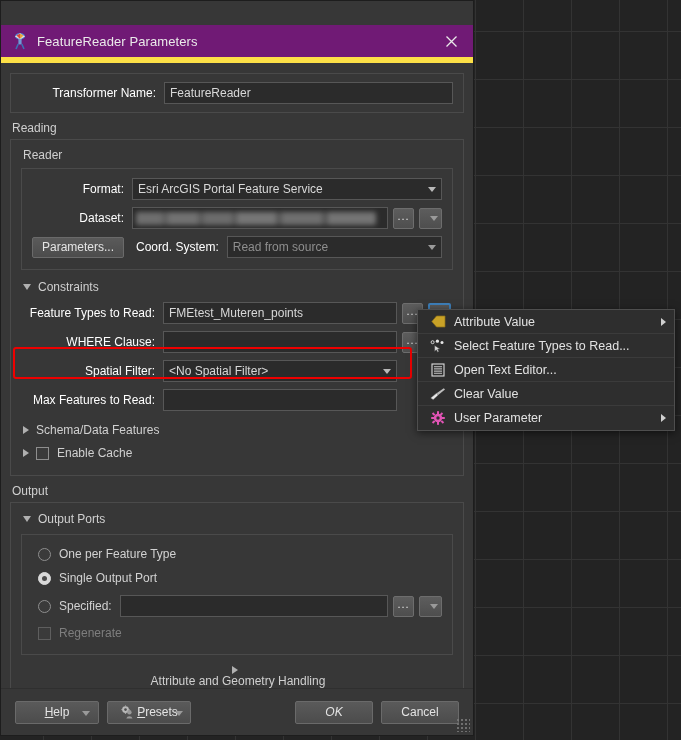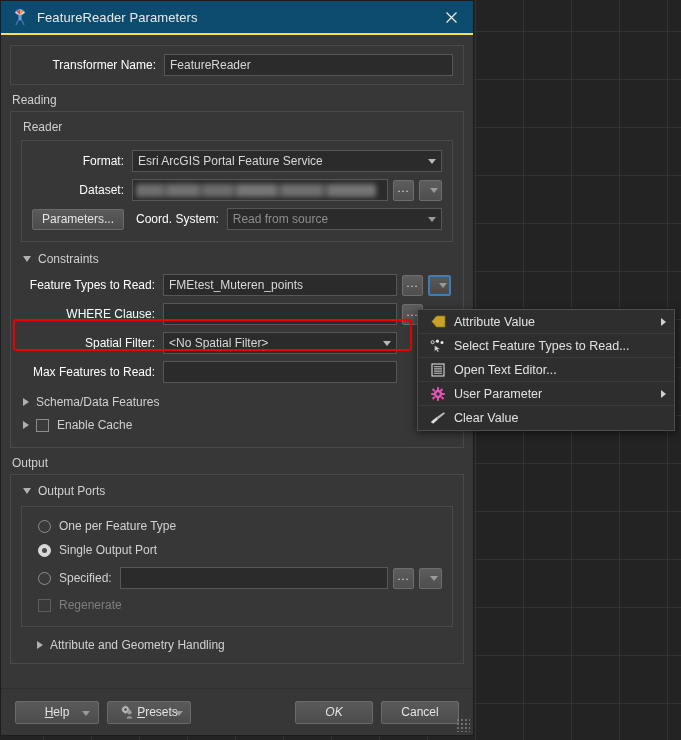--- a/index.html
+++ b/index.html
@@ -21,23 +21,24 @@
   }
   
   #dialog{
     position:absolute;left:0;top:0;width:474px;height:736px;
     background:#373737;
     border:1px solid #1d1d1d;
     box-sizing:border-box;
     display:flex;flex-direction:column;
   }
   .titlebar{
-    height:32px;min-height:32px;background:#0c4a6e;
+    height:32px;min-height:32px;background:#701a75;
     display:flex;align-items:center;padding:0 0 0 10px;
-    border-bottom:2px solid #fde047;
+    border-bottom:6px solid #fde047;
+    margin-top:24px;
   }
   .title-icon{width:18px;height:18px;position:relative;margin-right:8px;flex:none;}
   .title-text{font-size:13px;color:#eaeaea;flex:1;letter-spacing:.1px;}
   .close-btn{
     width:44px;height:31px;display:flex;align-items:center;justify-content:center;
     color:#e8e8e8;font-size:16px;font-weight:300;cursor:pointer;
   }
   .close-btn svg{display:block;}
   .dlg-body{
     flex:1;background:#373737;padding:10px 9px 0 9px;box-sizing:border-box;
@@ -301,21 +302,21 @@
           <span class="btn-drop">
               <span class="caret dim"></span>
             </span>
         </div>
         <div class="opt-row dim" style="margin-bottom:10px;text-align:center;">
           <span class="chk dim"></span>
           <span>Regenerate</span>
         </div>
       </div>
 
-      <div class="exp-head" style="margin:11px 0 2px 16px;">
+      <div class="exp-head" style="margin:11px 0 2px 2px;flex-direction:column;">
         <span class="tri closed"></span>
         <span>Attribute and Geometry Handling</span>
       </div>
     </div>
 
   </div>
 
   <div class="footer">
     <div class="btn-std" style="width:84px;height:23px;position:relative;">
       <span><u>H</u><span>elp</span></span>
@@ -373,41 +374,41 @@
       <svg width="14" height="14" viewBox="0 0 14 14">
         <rect x="1" y="1" width="12" height="12" fill="#2e2e2e" stroke="#dcdcdc" stroke-width="1.1"></rect>
         <path d="M3 3.6 H11 M3 5.3 H11 M3 7 H11 M3 8.7 H11 M3 10.4 H11" stroke="#cfcfcf" stroke-width=".8"></path>
       </svg>
     </span>
     <span class="mlabel">Open Text Editor...</span>
   </div>
 
   <div class="mi">
     <span class="micon">
+      <svg width="16" height="14" viewBox="0 0 16 14">
+        <path d="M13.8 1.2 L15 2.6 L8.2 8.0 L6.6 6.2 Z" fill="#bdbdbd"></path>
+        <path d="M6.6 6.2 L8.2 8.0 L3.2 12.6 L0.8 11.0 Z" fill="#e9e9e9" stroke="#8f8f8f" stroke-width=".5"></path>
+      </svg>
+    </span>
+    <span class="mlabel">Clear Value</span>
+  </div>
+
+  <div class="mi">
+    <span class="micon">
       <svg width="14" height="14" viewBox="0 0 14 14">
         <g fill="#e154b5">
           <circle cx="7" cy="7" r="4.2"></circle>
           <rect x="6" y="0.2" width="2" height="3"></rect>
             <rect x="6" y="10.8" width="2" height="3"></rect>
           <rect x="0.2" y="6" width="3" height="2"></rect>
             <rect x="10.8" y="6" width="3" height="2"></rect>
           <rect x="1.6" y="1.6" width="2" height="3" transform="rotate(-45 2.6 3.1)"></rect>
           <rect x="10.4" y="9.4" width="2" height="3" transform="rotate(-45 11.4 10.9)"></rect>
           <rect x="9.4" y="1.6" width="2" height="3" transform="rotate(45 10.4 3.1)"></rect>
           <rect x="1.6" y="9.4" width="2" height="3" transform="rotate(45 2.6 10.9)"></rect>
         </g>
         <circle cx="7" cy="7" r="1.7" fill="#2e2e2e"></circle>
       </svg>
     </span>
     <span class="mlabel">User Parameter</span>
     <span class="marrow"></span>
   </div>
-
-  <div class="mi">
-    <span class="micon">
-      <svg width="16" height="14" viewBox="0 0 16 14">
-        <path d="M13.8 1.2 L15 2.6 L8.2 8.0 L6.6 6.2 Z" fill="#bdbdbd"></path>
-        <path d="M6.6 6.2 L8.2 8.0 L3.2 12.6 L0.8 11.0 Z" fill="#e9e9e9" stroke="#8f8f8f" stroke-width=".5"></path>
-      </svg>
-    </span>
-    <span class="mlabel">Clear Value</span>
-  </div>
 </div>
 
 </body></html>

